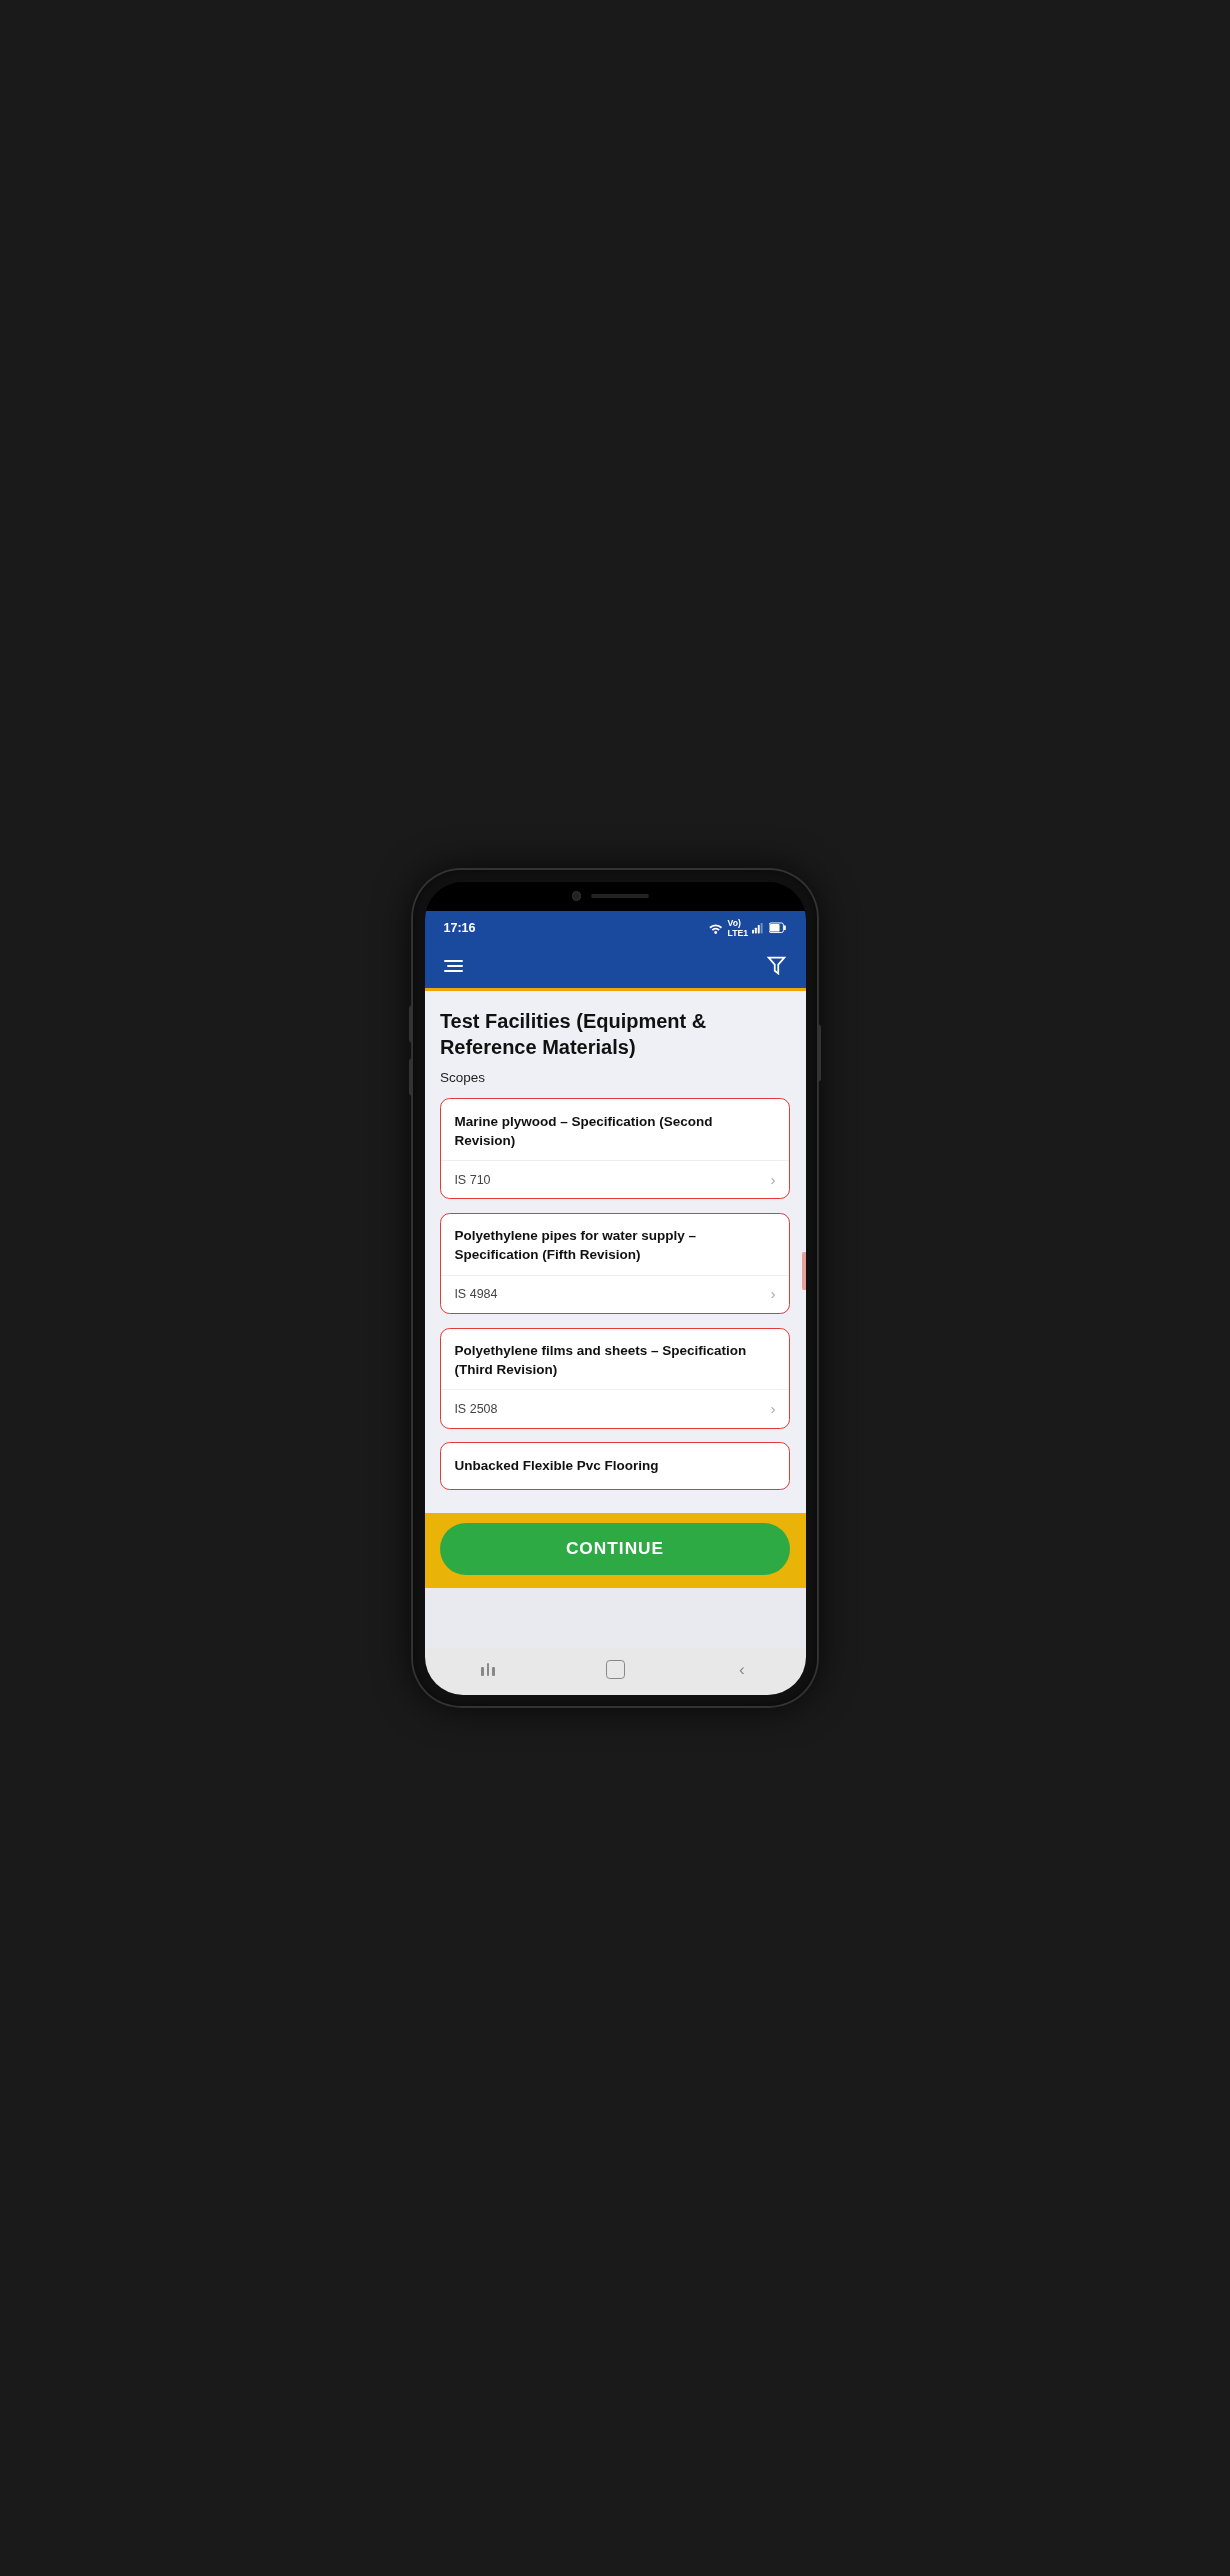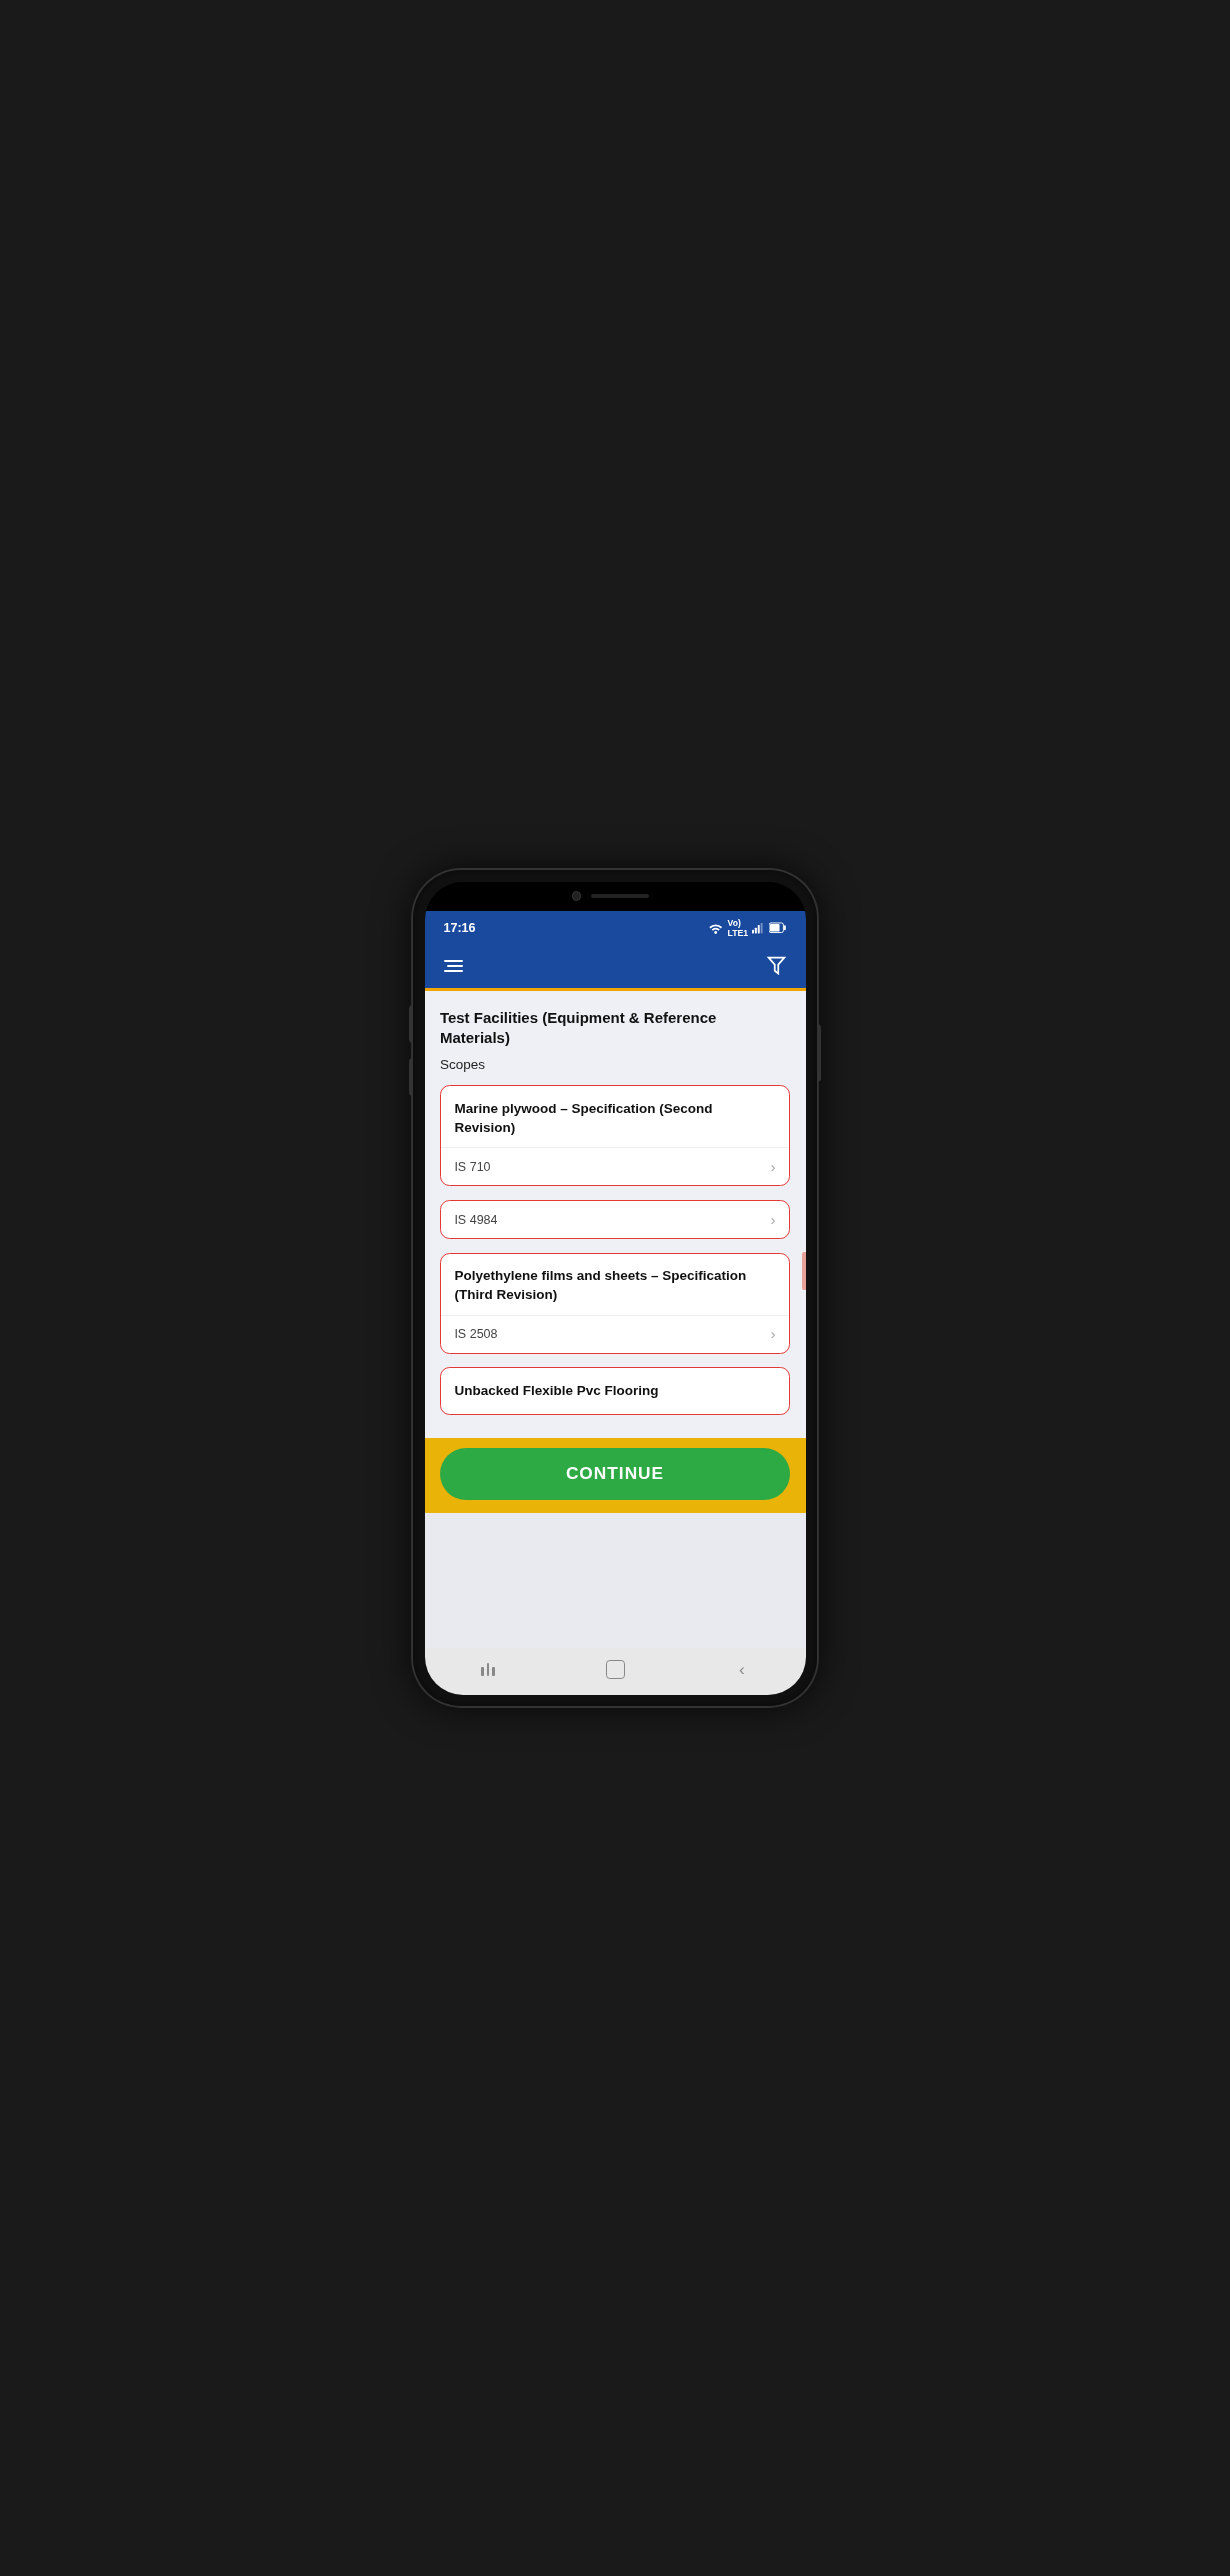--- a/index.html
+++ b/index.html
@@ -147,21 +147,21 @@
     .content-card {
       background: #eef0f5;
       margin: 0;
       padding: 17.3px 15.4px 15.4px;
       border-radius: 0;
       border-top: 3.8px solid #f0a500;
       position: relative;
     }
 
     .page-title {
-      font-size: 15px;
+      font-size: 20px;
       font-weight: 800;
       color: #111;
       line-height: 1.3;
       margin-bottom: 9.6px;
     }
 
     .scopes-label {
       font-size: 13.5px;
       font-weight: 400;
       color: #222;
@@ -339,20 +339,21 @@
 
         <div class="scope-card">
           <div class="scope-card-title">Marine plywood – Specification (Second Revision)</div>
           <div class="scope-card-code">
             <span>IS 710</span>
             <span class="chevron-right">›</span>
           </div>
         </div>
 
         <div class="scope-card">
+          <div class="scope-card-title">Polyethylene pipes for water supply – Specification (Fifth Revision)</div>
           <div class="scope-card-code">
             <span>IS 4984</span>
             <span class="chevron-right">›</span>
           </div>
         </div>
 
         <div class="scope-card">
           <div class="scope-card-title">Polyethylene films and sheets – Specification (Third Revision)</div>
           <div class="scope-card-code">
             <span>IS 2508</span>

